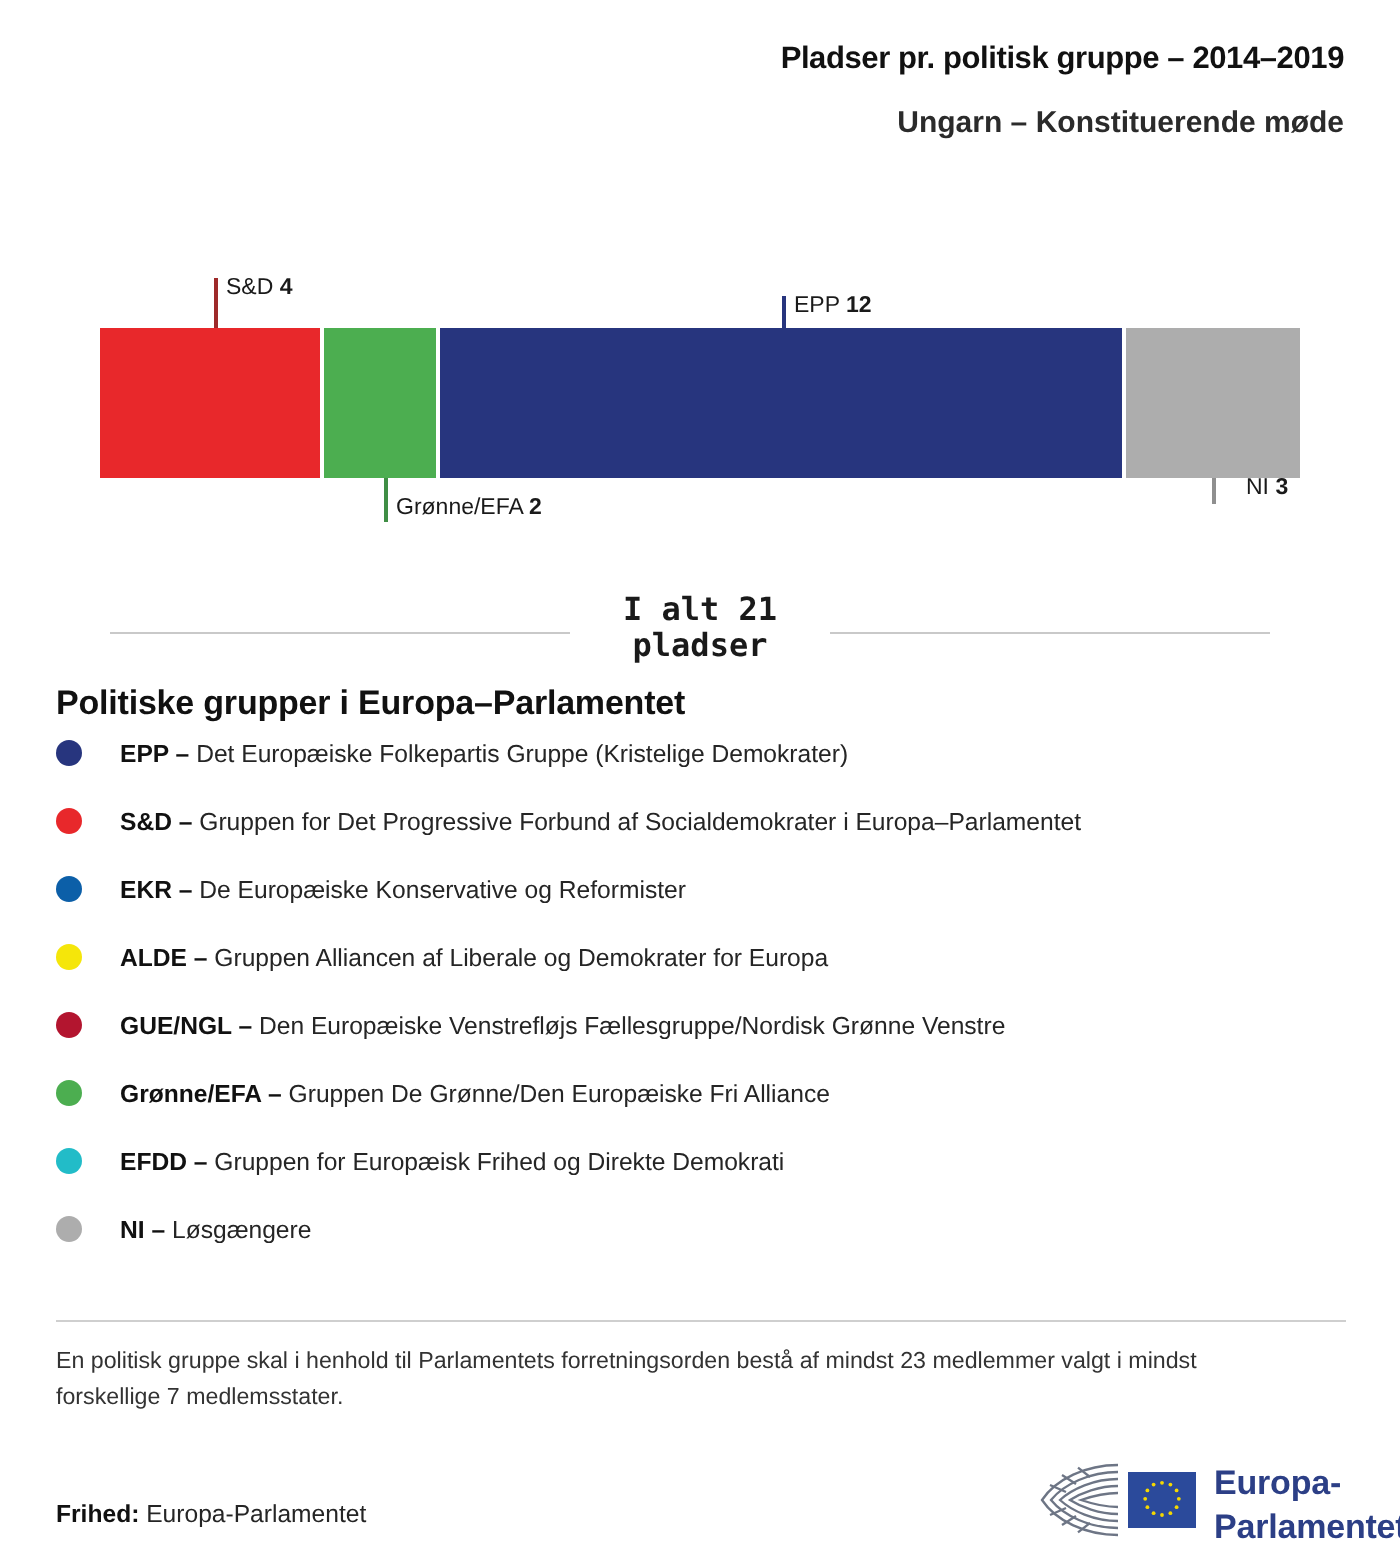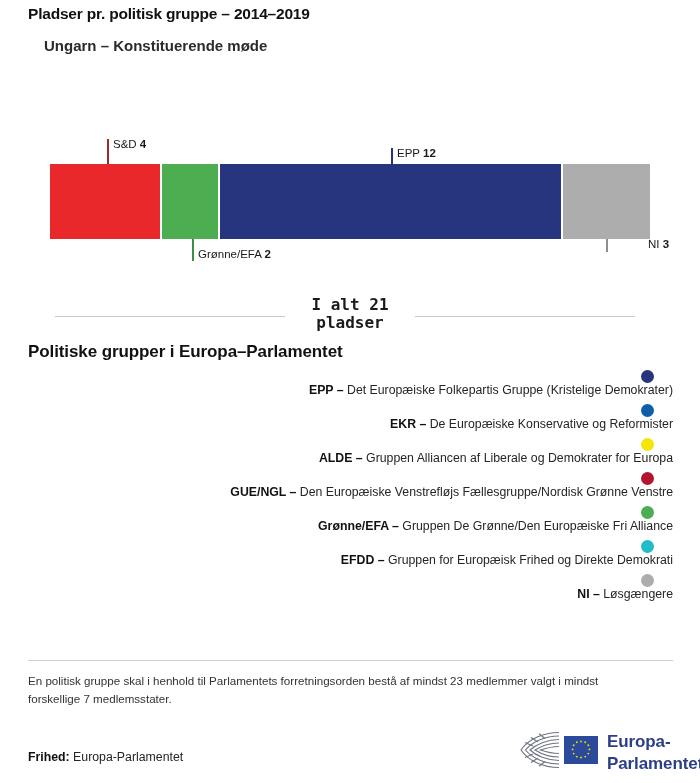--- a/index.html
+++ b/index.html
@@ -13,22 +13,23 @@
     font-family: "Liberation Sans", sans-serif;
     color: #1a1a1a;
     position: relative;
     overflow: hidden;
   }
 
   
   .header {
     position: absolute;
     left: 28px;
-    top: 4px;
+    top: 20px;
     width: 644px;
+    text-align: right;
   }
   .chart-title {
     font-size: 15.5px;
     font-weight: bold;
     letter-spacing: -0.2px;
     color: #111111;
     margin: 0;
     line-height: 1.3;
   }
   .chart-subtitle {
@@ -124,23 +125,22 @@
     letter-spacing: -0.1px;
   }
   .legend {
     position: absolute;
     left: 28px;
     top: 370px;
     width: 645px;
   }
   .legend-item {
     display: flex;
-    align-items: flex-end;
+    align-items: flex-start;
     height: 34px;
-    flex-direction: column;
   }
   .legend-dot {
     width: 13px;
     height: 13px;
     border-radius: 50%;
     flex: 0 0 auto;
     margin-right: 19px;
   }
   .legend-text {
     font-size: 12.3px;
@@ -241,21 +241,21 @@
   <div class="callout">
     <div class="leader" style="left:192px; top:109px; height:22px; background:#3F8E45;"></div>
     <div class="lbl" style="left:198px; top:118px;">
       <span>Grønne/EFA</span>
       <b>2</b>
     </div>
   </div>
 
   <div class="callout">
     <div class="leader" style="left:606px; top:109px; height:13px; background:#8F8F8F;"></div>
-    <div class="lbl" style="left:636px; top:108px;padding-left:12px;">
+    <div class="lbl" style="left:611px; top:108px;padding-left:12px;">
       <span>NI</span>
       <b>3</b>
     </div>
   </div>
 </div>
 
 <div class="total-block">
   <div class="total-rule rule-left"></div>
   <div class="total-rule rule-right"></div>
   <div class="total-text">
@@ -266,20 +266,24 @@
 
 <div class="legend-heading">Politiske grupper i Europa–Parlamentet</div>
 
 <div class="legend">
 
   <div class="legend-item">
     <span class="legend-dot" style="background:#27357E;"></span>
     <span class="legend-text"><span class="legend-abbr">EPP –</span> <span>Det Europæiske Folkepartis Gruppe (Kristelige Demokrater)</span></span>
   </div>
 
+  <div class="legend-item">
+    <span class="legend-dot" style="background:#E8282B;"></span>
+    <span class="legend-text"><span class="legend-abbr">S&amp;D –</span> <span>Gruppen for Det Progressive Forbund af Socialdemokrater i Europa–Parlamentet</span></span>
+  </div>
 
   <div class="legend-item">
     <span class="legend-dot" style="background:#0C5FA8;"></span>
     <span class="legend-text"><span class="legend-abbr">EKR –</span> <span>De Europæiske Konservative og Reformister</span></span>
   </div>
 
   <div class="legend-item">
     <span class="legend-dot" style="background:#F5E60A;"></span>
     <span class="legend-text"><span class="legend-abbr">ALDE –</span> <span>Gruppen Alliancen af Liberale og Demokrater for Europa</span></span>
   </div>

